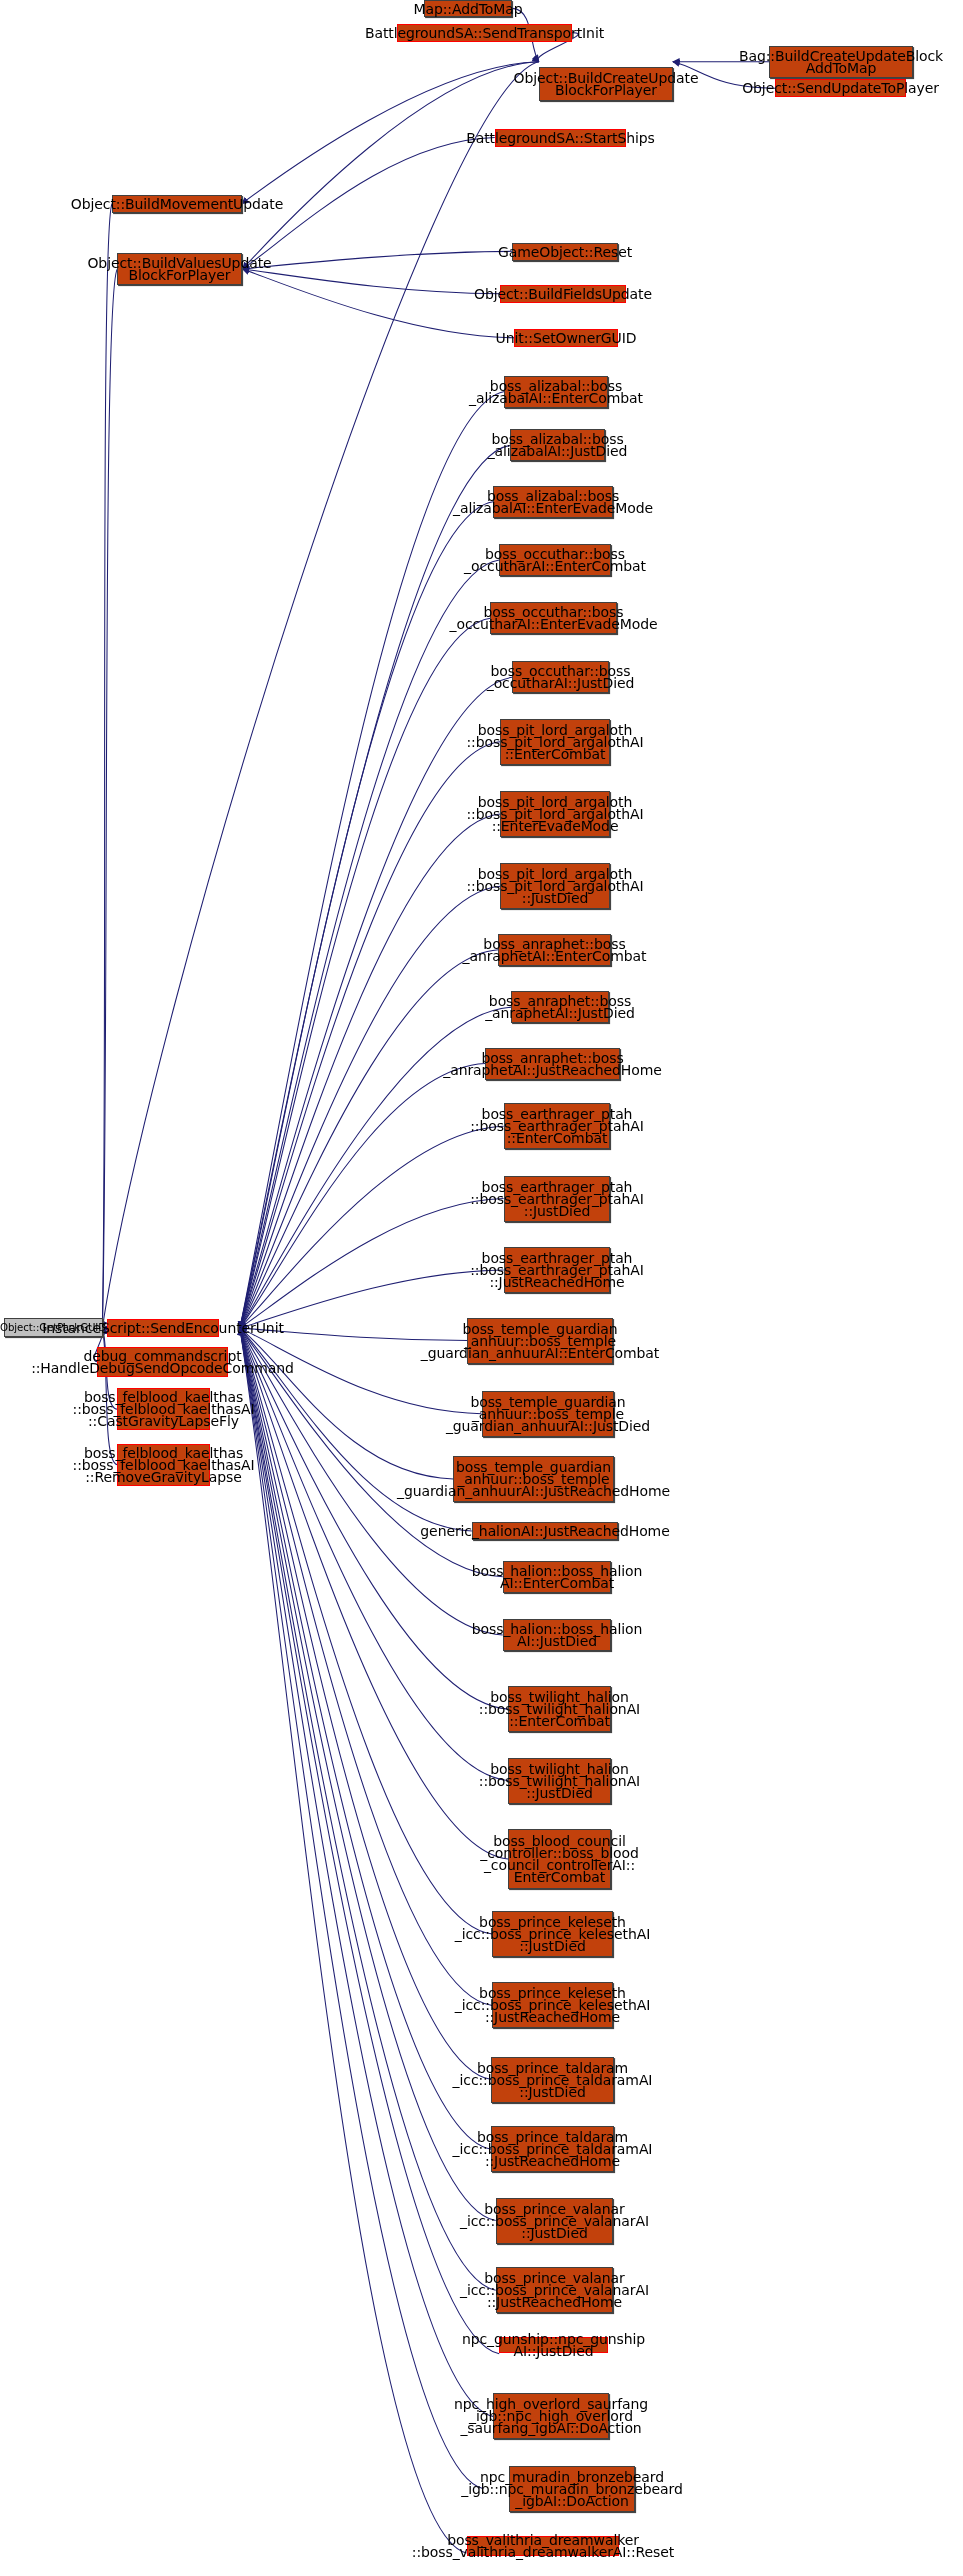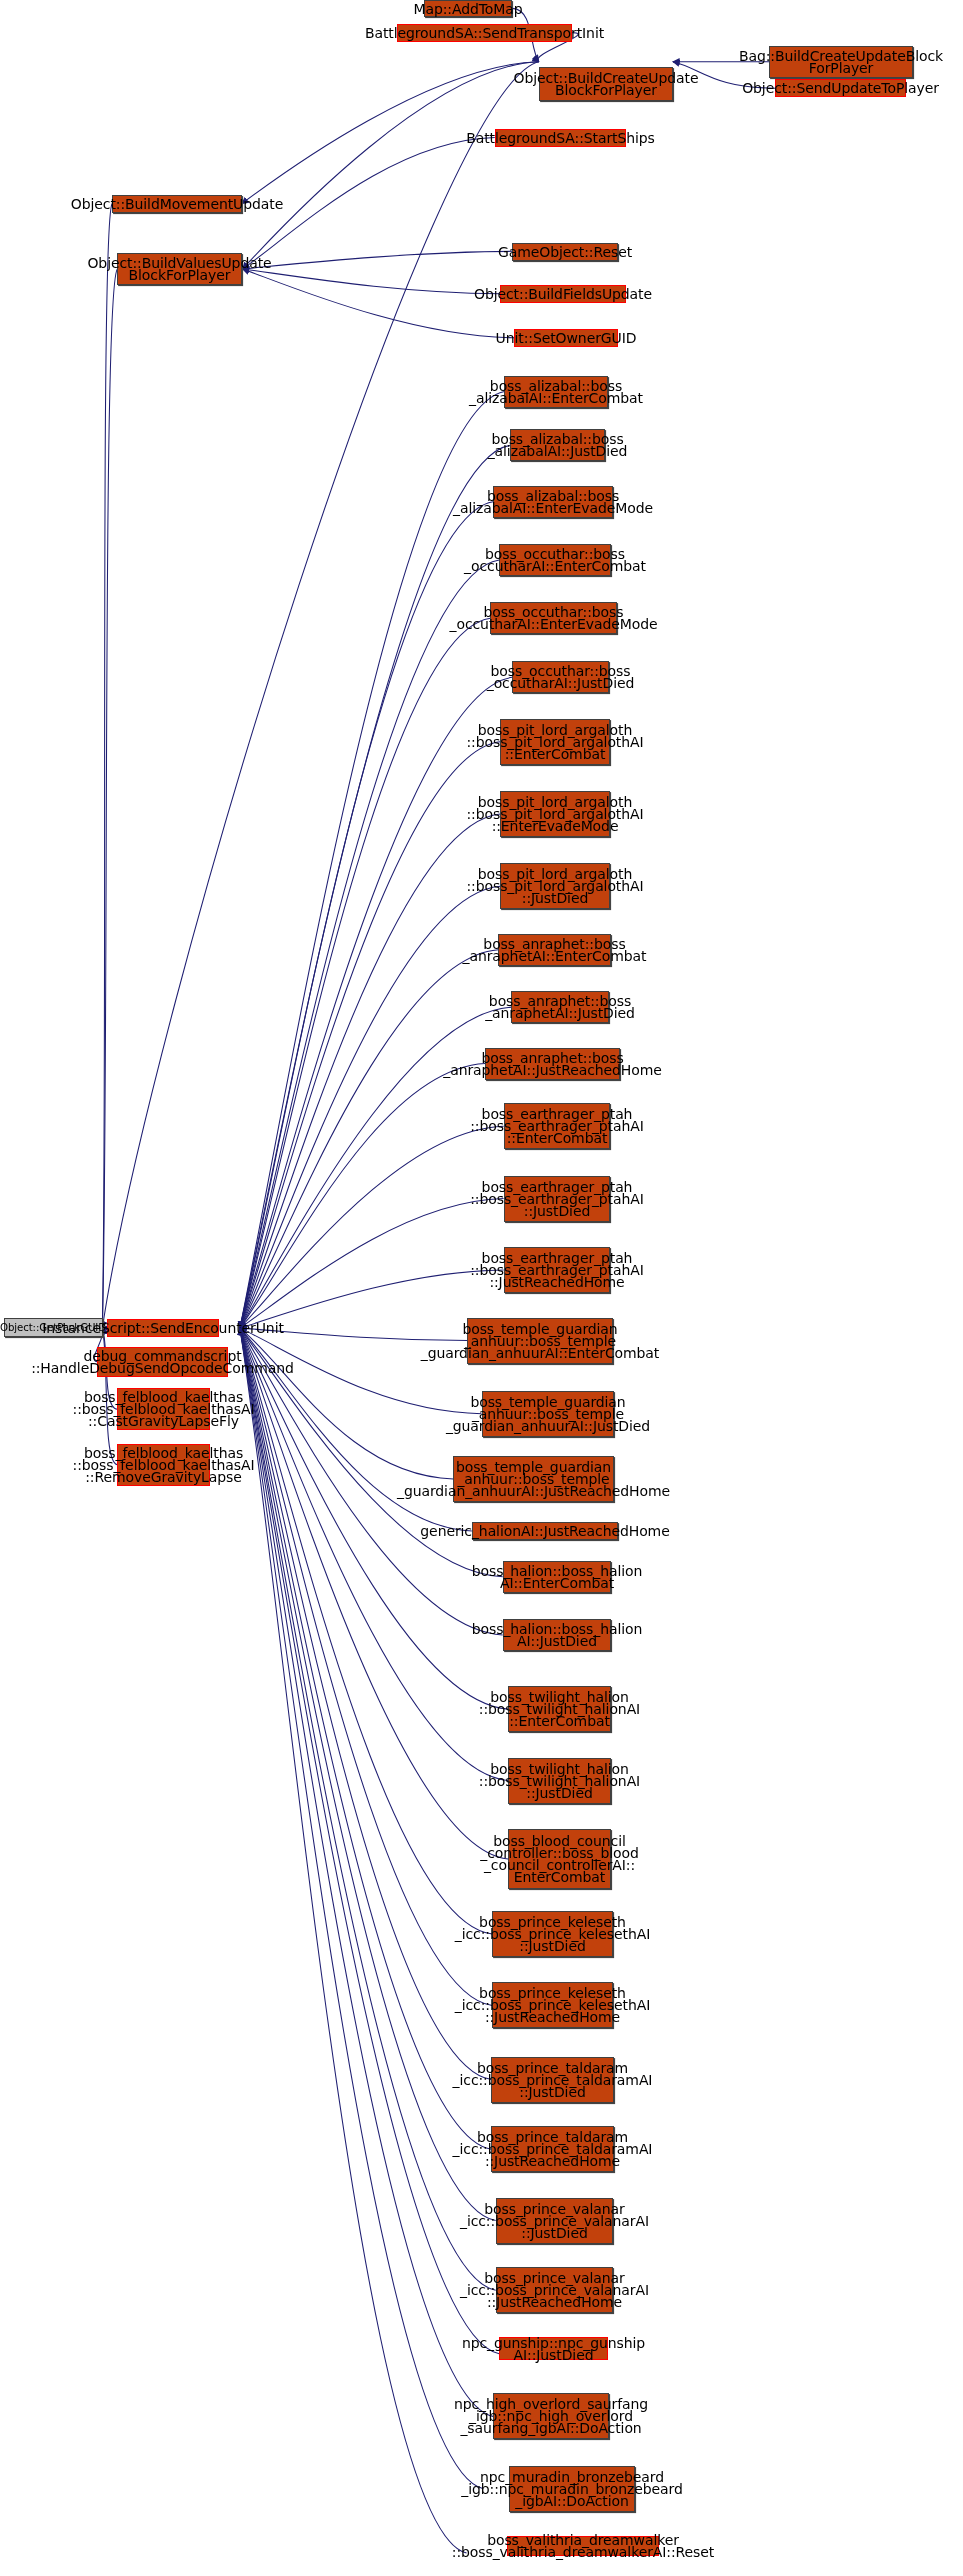--- a/index.html
+++ b/index.html
@@ -116,21 +116,21 @@
         <path d="M 529 2895 C 409 2867.22, 326 1853.25, 272 1506" marker-end="url(#arrow)"></path>
       </g>
   </svg>
   <div id="nodes-group">
       <div class="node root" style="left: 3.5px; top: 1318px; width: 99px; height: 19.4px;">Object::GetPackGUID</div>
       <div class="node" style="left: 539px; top: 45px; width: 134px; height: 34px; margin-top: 22px;">Object::BuildCreateUpdate
 BlockForPlayer</div>
       <div class="node" style="left: 424px; top: 0px; width: 88px; height: 17px;">Map::AddToMap</div>
       <div class="node red" style="left: 397px; top: 24px; width: 175px; height: 17.6px;">BattlegroundSA::SendTransportInit</div>
       <div class="node" style="left: 769px; top: 46px; width: 144px; height: 32px;">Bag::BuildCreateUpdateBlock
-ForPlayer</div>
+AddToMap</div>
       <div class="node red" style="left: 775px; top: 79px; width: 131px; height: 17.6px;">Object::SendUpdateToPlayer</div>
       <div class="node" style="left: 112px; top: 195px; width: 130px; height: 17.6px;">Object::BuildMovementUpdate</div>
       <div class="node" style="left: 117px; top: 253px; width: 125px; height: 32px;">Object::BuildValuesUpdate
 BlockForPlayer</div>
       <div class="node red" style="left: 495px; top: 129px; width: 131px; height: 17.6px;">BattlegroundSA::StartShips</div>
       <div class="node" style="left: 512px; top: 243px; width: 106px; height: 17.6px;">GameObject::Reset</div>
       <div class="node red" style="left: 500px; top: 285px; width: 126px; height: 17.6px;">Object::BuildFieldsUpdate</div>
       <div class="node red" style="left: 514px; top: 329px; width: 104px; height: 17.6px;">Unit::SetOwnerGUID</div>
       <div class="node" style="left: 504px; top: 376px; width: 104px; height: 32px;">boss_alizabal::boss
 _alizabalAI::EnterCombat</div>
@@ -203,29 +203,29 @@
 ::JustDied</div>
       <div class="node" style="left: 491px; top: 2126px; width: 123px; height: 46px;">boss_prince_taldaram
 _icc::boss_prince_taldaramAI
 ::JustReachedHome</div>
       <div class="node" style="left: 496px; top: 2198px; width: 117px; height: 46px;">boss_prince_valanar
 _icc::boss_prince_valanarAI
 ::JustDied</div>
       <div class="node" style="left: 496px; top: 2267px; width: 117px; height: 46px;">boss_prince_valanar
 _icc::boss_prince_valanarAI
 ::JustReachedHome</div>
-      <div class="node red" style="left: 499px; top: 2337px; width: 109px; height: 23px;">npc_gunship::npc_gunship
+      <div class="node red" style="left: 499px; top: 2337px; width: 109px; height: 16px;">npc_gunship::npc_gunship
 AI::JustDied</div>
       <div class="node" style="left: 493px; top: 2393px; width: 116px; height: 46px;">npc_high_overlord_saurfang
 _igb::npc_high_overlord
 _saurfang_igbAI::DoAction</div>
       <div class="node" style="left: 509px; top: 2466px; width: 126px; height: 46px;">npc_muradin_bronzebeard
 _igb::npc_muradin_bronzebeard
 _igbAI::DoAction</div>
-      <div class="node red" style="left: 467px; top: 2536px; width: 152px; height: 20px; margin-left: 40px;">boss_valithria_dreamwalker
+      <div class="node red" style="left: 467px; top: 2536px; width: 152px; height: 20px;">boss_valithria_dreamwalker
 ::boss_valithria_dreamwalkerAI::Reset</div>
       <div class="node red" style="left: 107px; top: 1319px; width: 112px; height: 17.6px;">InstanceScript::SendEncounterUnit</div>
       <div class="node red" style="left: 97px; top: 1347px; width: 131px; height: 30px;">debug_commandscript
 ::HandleDebugSendOpcodeCommand</div>
       <div class="node red" style="left: 117px; top: 1388px; width: 93px; height: 42px;">boss_felblood_kaelthas
 ::boss_felblood_kaelthasAI
 ::CastGravityLapseFly</div>
       <div class="node red" style="left: 117px; top: 1444px; width: 93px; height: 42px;">boss_felblood_kaelthas
 ::boss_felblood_kaelthasAI
 ::RemoveGravityLapse</div>

